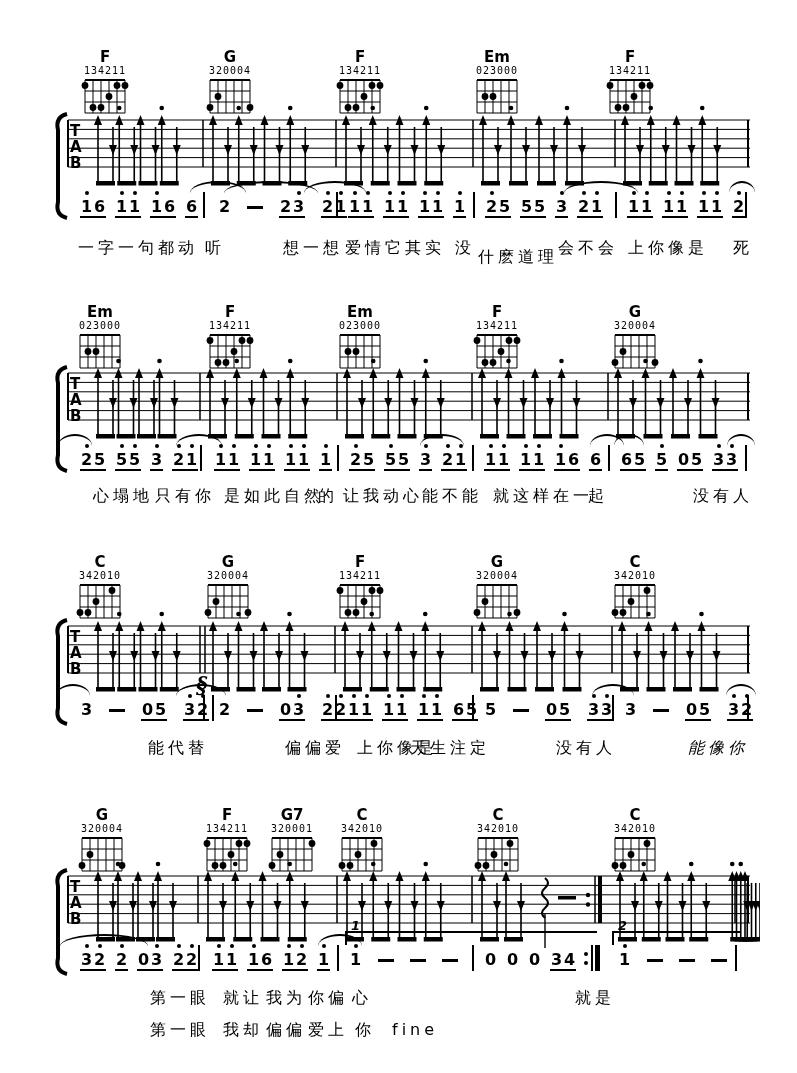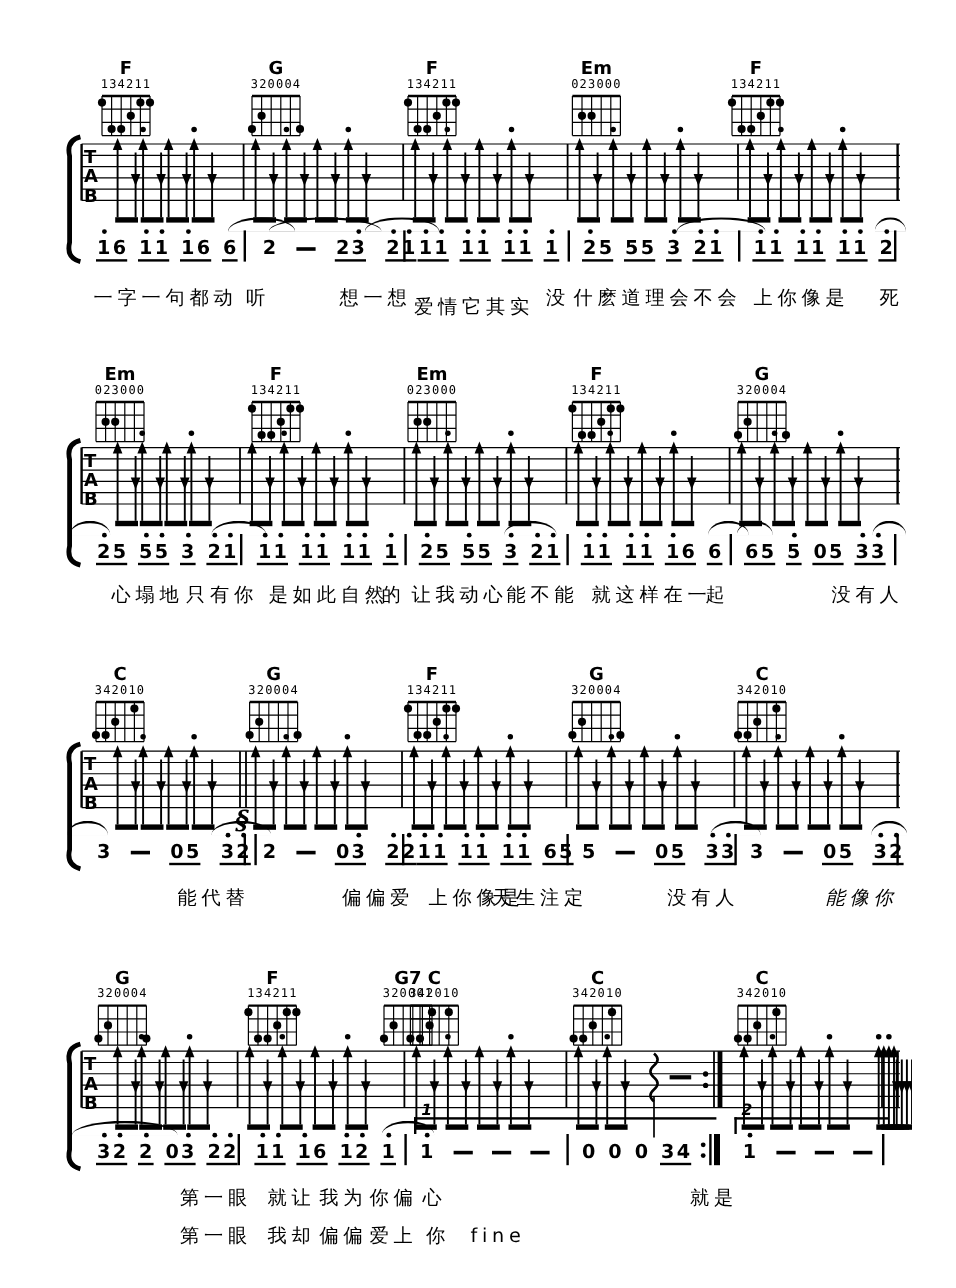--- a/index.html
+++ b/index.html
@@ -355,23 +355,23 @@
       <div class="nbar" style="left: 745px;"></div>
       <div class="arc" style="left: 190px; width: 56px; top: -9px;"></div>
       <div class="arc" style="left: 224px; width: 94px; top: -9px;"></div>
       <div class="arc" style="left: 304px; width: 62px; top: -9px;"></div>
       <div class="arc" style="left: 564px; width: 74px; top: -9px;"></div>
       <div class="arc" style="left: 729px; width: 26px; top: -9px;"></div>
     </div>
     <div class="lyr" style="left: 78px; top: 238px; text-align: right;">一字一句都动</div>
     <div class="lyr" style="left: 205px; top: 238px;">听</div>
     <div class="lyr" style="left: 283px; top: 238px;">想一想</div>
-    <div class="lyr" style="left: 345px; top: 246px;">爱情它其实</div>
+    <div class="lyr" style="left: 345px; top: 238px;">爱情它其实</div>
     <div class="lyr" style="left: 455px; top: 238px;">没</div>
-    <div class="lyr" style="left: 478px; top: 238px;">什麽道理</div>
+    <div class="lyr" style="left: 478px; top: 247px;">什麽道理</div>
     <div class="lyr" style="left: 558px; top: 238px;">会不会</div>
     <div class="lyr" style="left: 628px; top: 238px;">上你像是</div>
     <div class="lyr" style="left: 733px; top: 238px;">死</div>
     <div class="chord" style="left: 72px; top: 305px;">
       <div class="cname">Em</div>
       <div class="cfing">023000</div>
       <svg width="56" height="42">
         <line x1="8" y1="3" x2="8" y2="36" stroke="#000" stroke-width="1"></line>
         <line x1="16" y1="3" x2="16" y2="36" stroke="#000" stroke-width="1"></line>
         <line x1="24" y1="3" x2="24" y2="36" stroke="#000" stroke-width="1"></line>
@@ -1057,21 +1057,21 @@
         <line x1="8" y1="25" x2="48" y2="25" stroke="#000" stroke-width="1"></line>
         <line x1="8" y1="36" x2="48" y2="36" stroke="#000" stroke-width="1"></line>
         <circle cx="8" cy="8.5" r="3.4" fill="#000"></circle>
         <circle cx="40" cy="8.5" r="3.4" fill="#000"></circle>
         <circle cx="48" cy="8.5" r="3.4" fill="#000"></circle>
         <circle cx="32" cy="19.5" r="3.4" fill="#000"></circle>
         <circle cx="16" cy="30.5" r="3.4" fill="#000"></circle>
         <circle cx="24" cy="30.5" r="3.4" fill="#000"></circle>
       </svg>
     </div>
-    <div class="chord" style="left: 264px; top: 808px; margin-left: 48px;">
+    <div class="chord" style="left: 264px; top: 808px;">
       <div class="cname">G7</div>
       <div class="cfing">320001</div>
       <svg width="56" height="42">
         <line x1="8" y1="3" x2="8" y2="36" stroke="#000" stroke-width="1"></line>
         <line x1="16" y1="3" x2="16" y2="36" stroke="#000" stroke-width="1"></line>
         <line x1="24" y1="3" x2="24" y2="36" stroke="#000" stroke-width="1"></line>
         <line x1="32" y1="3" x2="32" y2="36" stroke="#000" stroke-width="1"></line>
         <line x1="40" y1="3" x2="40" y2="36" stroke="#000" stroke-width="1"></line>
         <line x1="48" y1="3" x2="48" y2="36" stroke="#000" stroke-width="1"></line>
         <line x1="8" y1="3" x2="48" y2="3" stroke="#000" stroke-width="2"></line>

